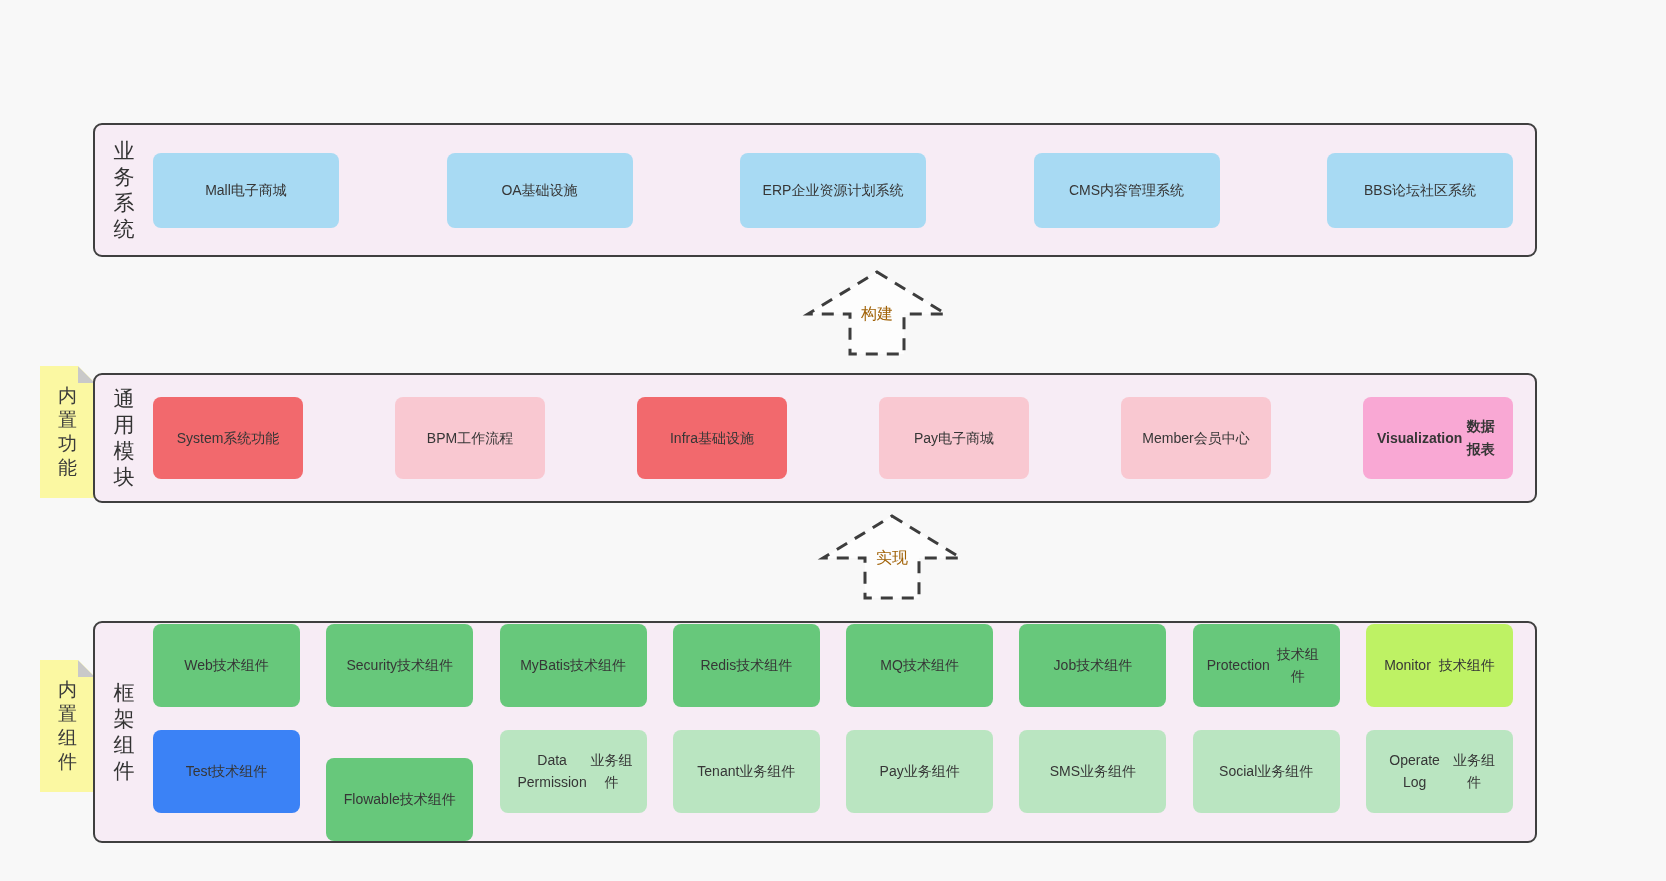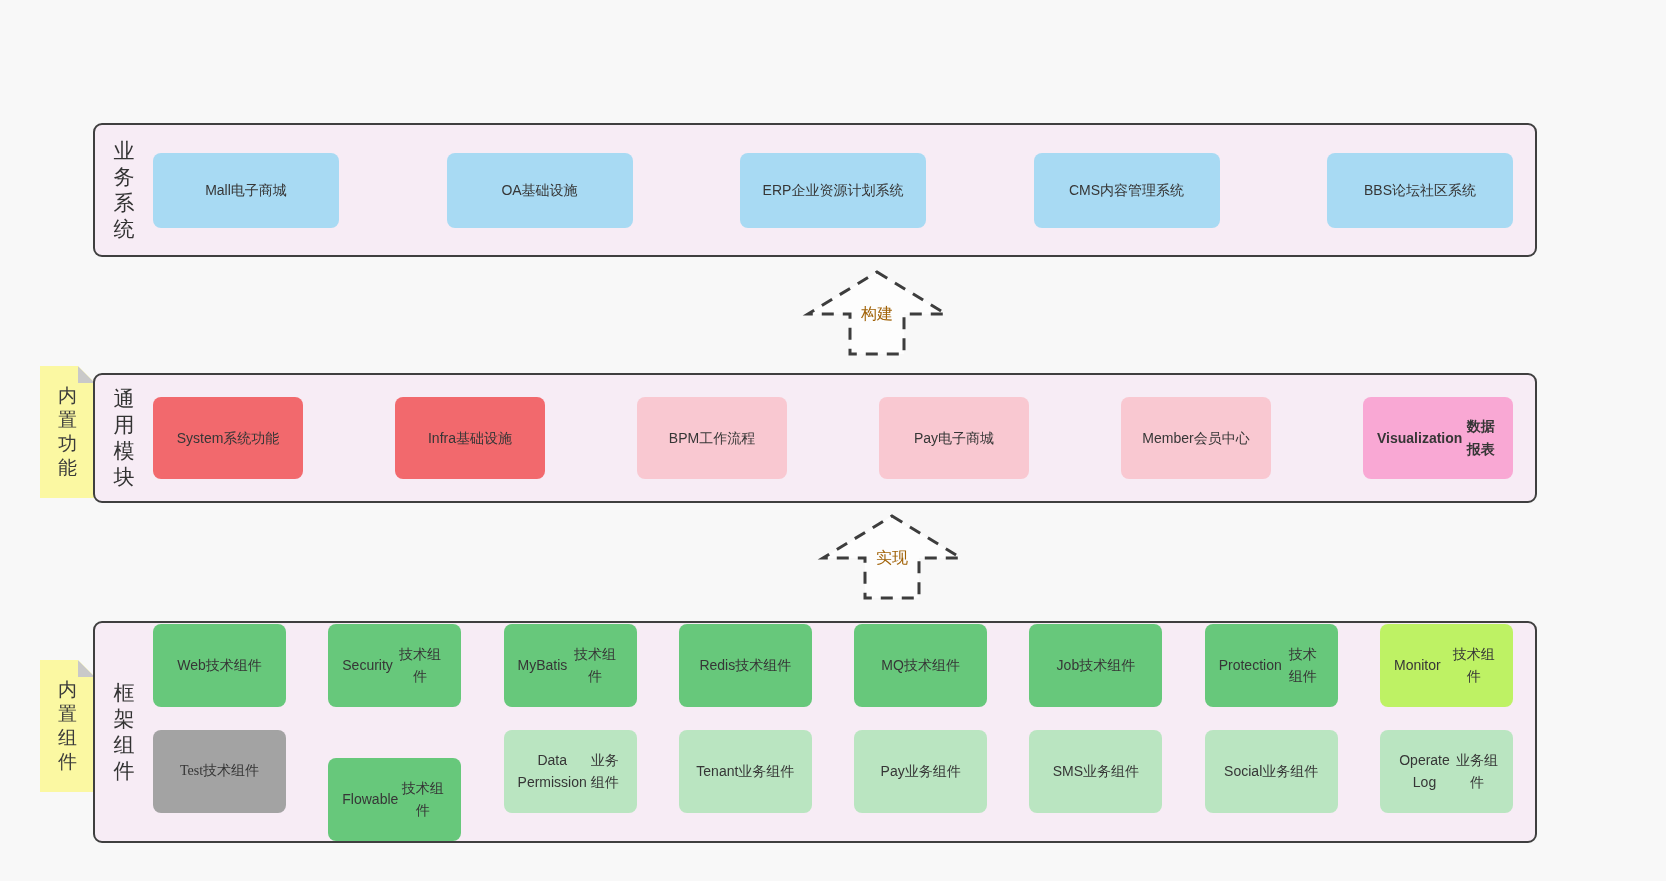--- a/index.html
+++ b/index.html
@@ -33,21 +33,21 @@
   }
   .box-row { display:flex; justify-content:space-between; }
 
   .box {
     box-sizing:border-box; border-radius:8px; padding:2px 14px;
     display:flex; flex-direction:row; align-items:center; justify-content:center;
     text-align:center; font-size:14px; line-height:23px; color:#363636;
   }
   #band-business  .box { width:186px; height:75px; }
   #band-modules   .box { width:150px; height:82px; }
-  #band-components .box { width:133px; height:83px; line-height:22px; }
+  #band-components .box { width:147px; height:83px; line-height:22px; }
 
   
   .sticky {
     position:absolute; left:40px; width:55px; height:132px; z-index:1;
     clip-path:polygon(0 0, calc(100% - 17px) 0, 100% 17px, 100% 100%, 0 100%);
     display:flex; flex-direction:column; align-items:center; justify-content:center;
     font-size:19px; line-height:24px; color:#3a3a3a;
   }
   #sticky-modules    { top:366px; }
   #sticky-components { top:660px; }
@@ -129,27 +129,27 @@
         <div>通</div>
         <div>用</div>
         <div>模</div>
         <div>块</div>
       </div>
     <div class="band-content">
         <div class="box" style="background: rgb(242, 105, 109);">
           <div>System</div>
           <div>系统功能</div>
         </div>
+        <div class="box" style="background: rgb(249, 200, 209);">
+          <div>BPM</div>
+          <div>工作流程</div>
+        </div>
         <div class="box" style="background: rgb(242, 105, 109);">
           <div>Infra</div>
           <div>基础设施</div>
-        </div>
-        <div class="box" style="background: rgb(249, 200, 209);">
-          <div>BPM</div>
-          <div>工作流程</div>
         </div>
         <div class="box" style="background: rgb(249, 200, 209);">
           <div>Pay</div>
           <div>电子商城</div>
         </div>
         <div class="box" style="background: rgb(249, 200, 209);">
           <div>Member</div>
           <div>会员中心</div>
         </div>
         <div class="box" style="background: #f9a8d4; font-weight: bold;">
@@ -202,21 +202,21 @@
           <div class="box" style="background: rgb(103, 200, 123);">
             <div>Protection</div>
             <div>技术组件</div>
           </div>
           <div class="box" style="background: #bef264; gap: 8px;">
             <div>Monitor</div>
             <div>技术组件</div>
           </div>
         </div>
       <div class="box-row">
-          <div class="box" style="background: #a3a3a3; font-family: Liberation Serif, serif;">
+          <div class="box" style="background: #3b82f6;">
             <div>Test</div>
             <div>技术组件</div>
           </div>
           <div class="box" style="background: rgb(103, 200, 123); margin-top: 28px;">
             <div>Flowable</div>
             <div>技术组件</div>
           </div>
           <div class="box" style="background: rgb(186, 229, 193);">
             <div>Data Permission</div>
             <div>业务组件</div>

